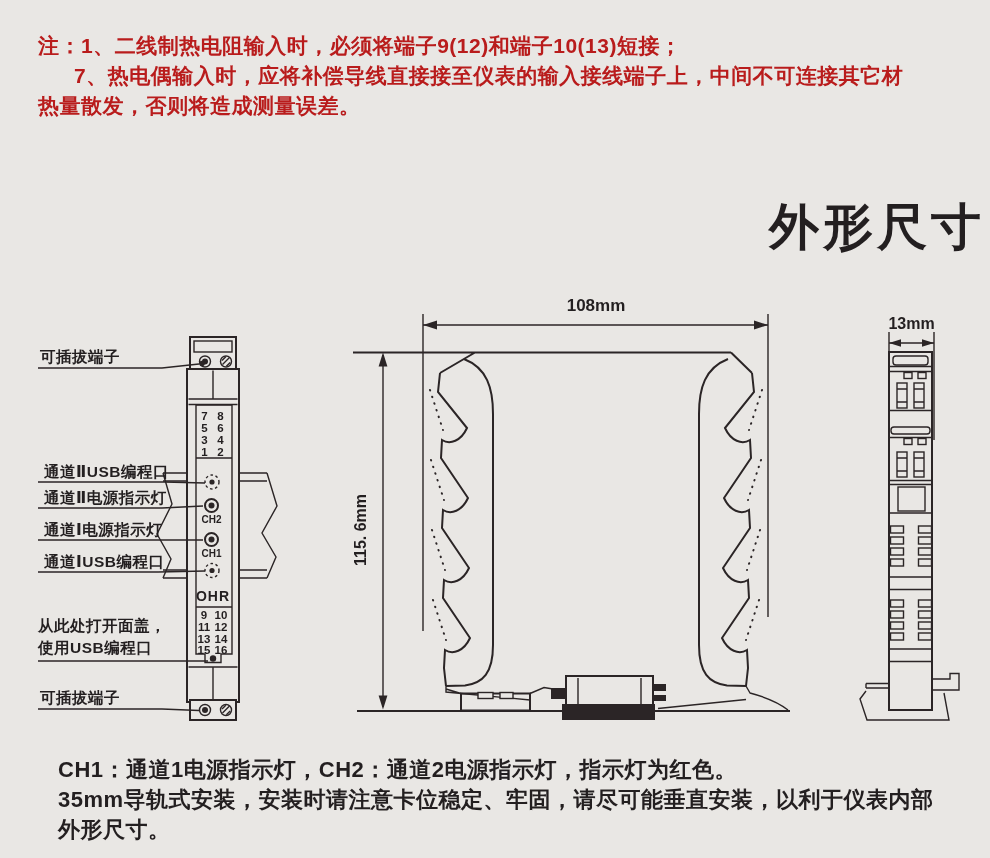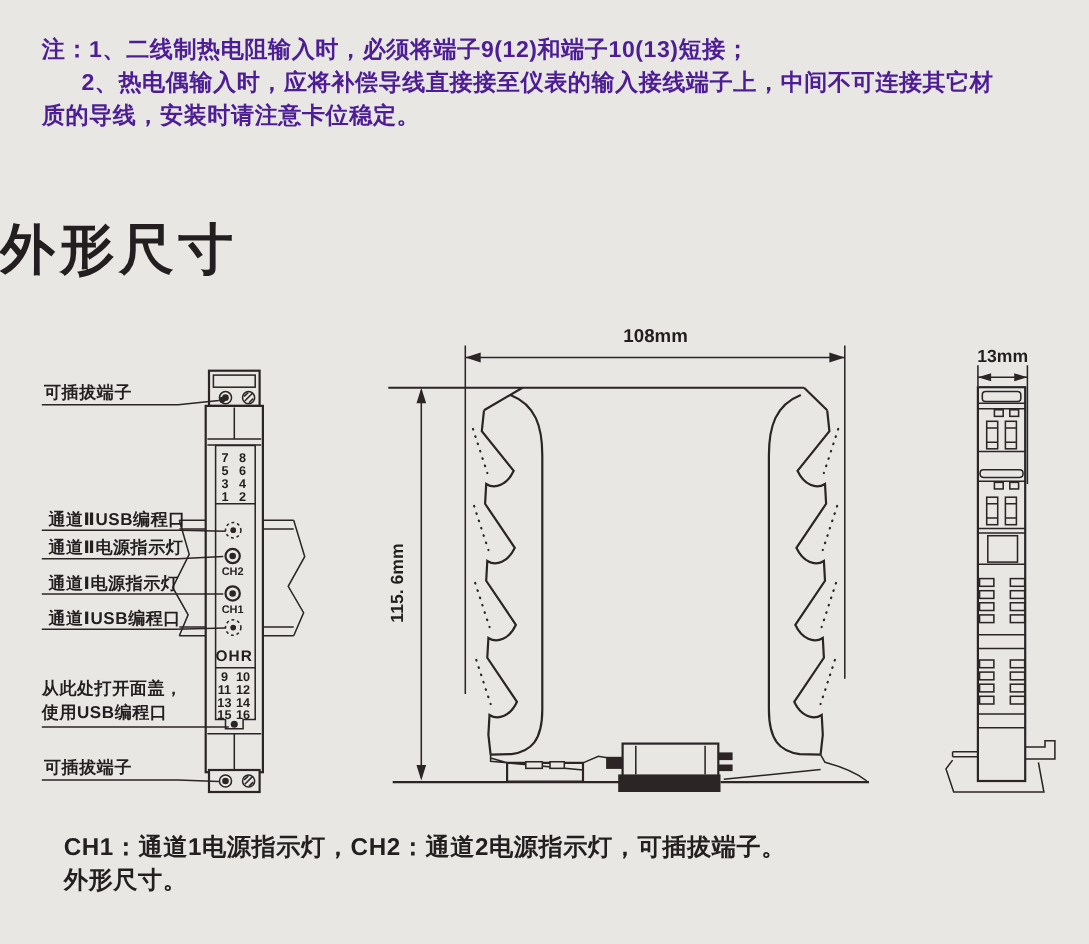--- a/index.html
+++ b/index.html
@@ -2,23 +2,23 @@
 <html><head>
 <meta charset="utf-8">
 <style>
   html,body{margin:0;padding:0}
   body{
     position:relative;width:990px;height:858px;overflow:hidden;
     background:#e9e7e4;color:#2b2526;
     font-family:"Liberation Sans","DejaVu Sans",sans-serif;
   }
   .notes{position:absolute;left:38px;top:31px;width:930px;
-    font-size:21px;line-height:30px;font-weight:600;letter-spacing:.5px;color:#4c1d95}
+    font-size:21px;line-height:30px;font-weight:600;letter-spacing:.5px;color:#b91c1c}
   .notes .indent{padding-left:36px}
-  .page-title{position:absolute;left:0;top:194px;width:985px;text-align:left;
+  .page-title{position:absolute;left:0;top:194px;width:985px;text-align:right;
     font-size:50px;font-weight:600;letter-spacing:4px;color:#231f20}
   .footer{position:absolute;left:58px;top:755px;width:910px;
     font-size:22px;line-height:30px;font-weight:700;letter-spacing:.5px;color:#231f20}
   svg{position:absolute;left:0;top:0}
   .s{stroke:#2b2526;fill:none;stroke-width:2;stroke-miterlimit:4}
   .s1{stroke:#2b2526;fill:none;stroke-width:1.4}
   .f{fill:#2b2526;stroke:none}
   .bgf{fill:#e9e7e4}
   .dash{stroke-dasharray:2.6 2.6}
   .dot{stroke:#2b2526;fill:none;stroke-width:2;stroke-linecap:round;stroke-dasharray:.5 6.5}
@@ -28,22 +28,22 @@
   .chx{font-size:10px;font-weight:700;text-anchor:middle}
   .logo{font-size:14px;font-weight:900;letter-spacing:1px;text-anchor:middle}
   .dim{font-size:17px;font-weight:600;text-anchor:middle}
   .dim-s{font-size:16px;font-weight:600;text-anchor:middle}
 </style>
 </head>
 <body>
 
 <div class="notes">
   <div>注：1、二线制热电阻输入时，必须将端子9(12)和端子10(13)短接；</div>
-  <div class="indent">2、热电偶输入时，应将补偿导线直接接至仪表的输入接线端子上，中间不可连接其它材</div>
-  <div>质的导线，安装时请注意卡位稳定。</div>
+  <div class="indent">7、热电偶输入时，应将补偿导线直接接至仪表的输入接线端子上，中间不可连接其它材</div>
+  <div>热量散发，否则将造成测量误差。</div>
 </div>
 
 <div class="page-title">外形尺寸</div>
 
 <svg width="990" height="858" viewBox="0 0 990 858">
 
   <g>
 
     <g>
       <path class="s1" d="M163,473 H187 M163,481 H187 M163,570 H187 M163,578 H187"></path>
@@ -247,15 +247,16 @@
     </g>
 
     <g>
       <path class="s1" d="M866,683.5 H889 M866,688 H889 M866,683.5 V688"></path>
       <path class="s1" d="M932,679 H950 V673.5 H959 V690 H932"></path>
     </g>
   </g>
 </svg>
 
 <div class="footer">
-  <div>CH1：通道1电源指示灯，CH2：通道2电源指示灯，可插拔端子。</div>
+  <div>CH1：通道1电源指示灯，CH2：通道2电源指示灯，指示灯为红色。</div>
+  <div>35mm导轨式安装，安装时请注意卡位稳定、牢固，请尽可能垂直安装，以利于仪表内部</div>
   <div>外形尺寸。</div>
 </div>
 
 </body></html>

